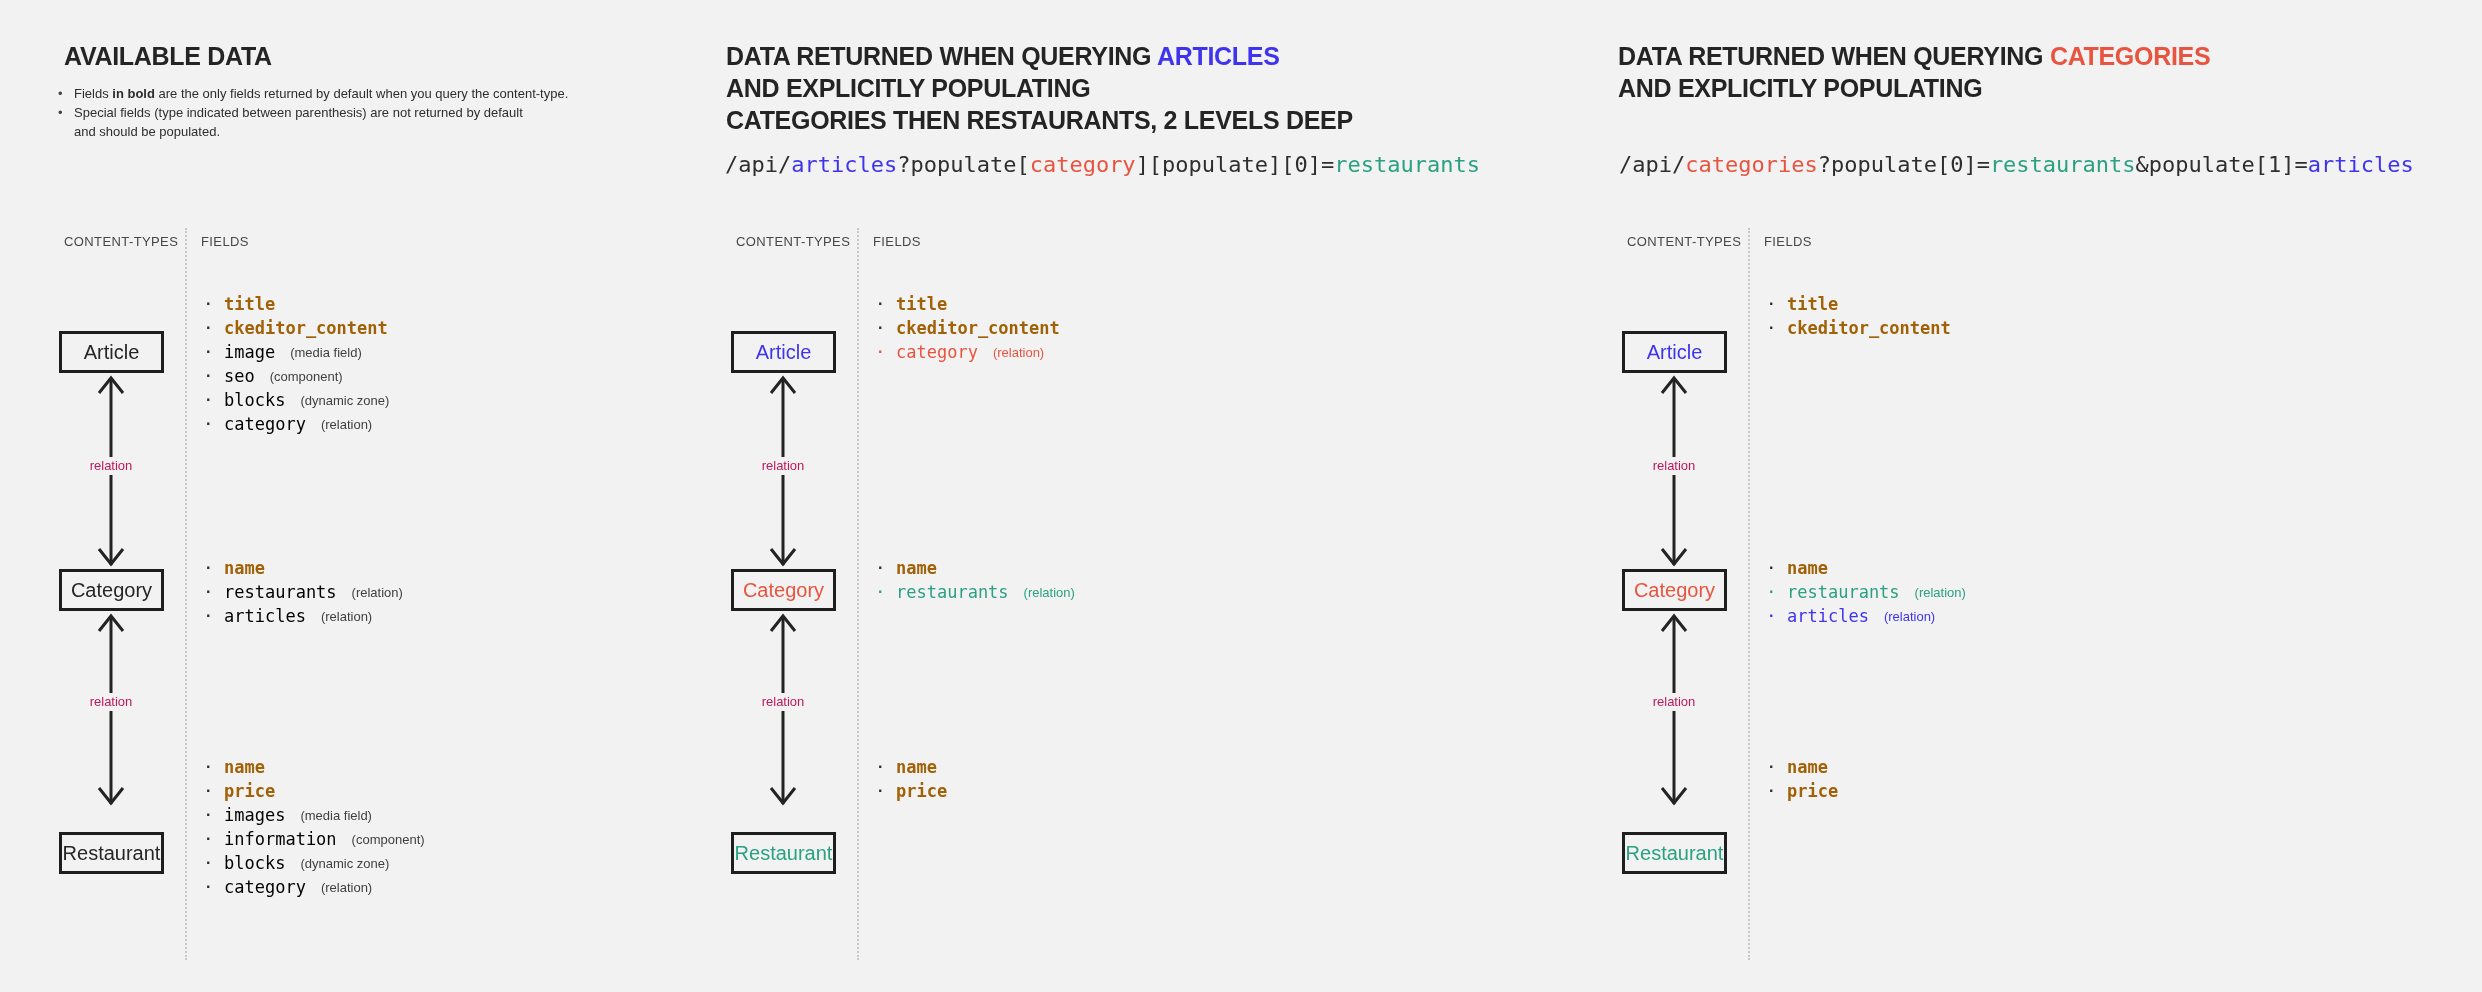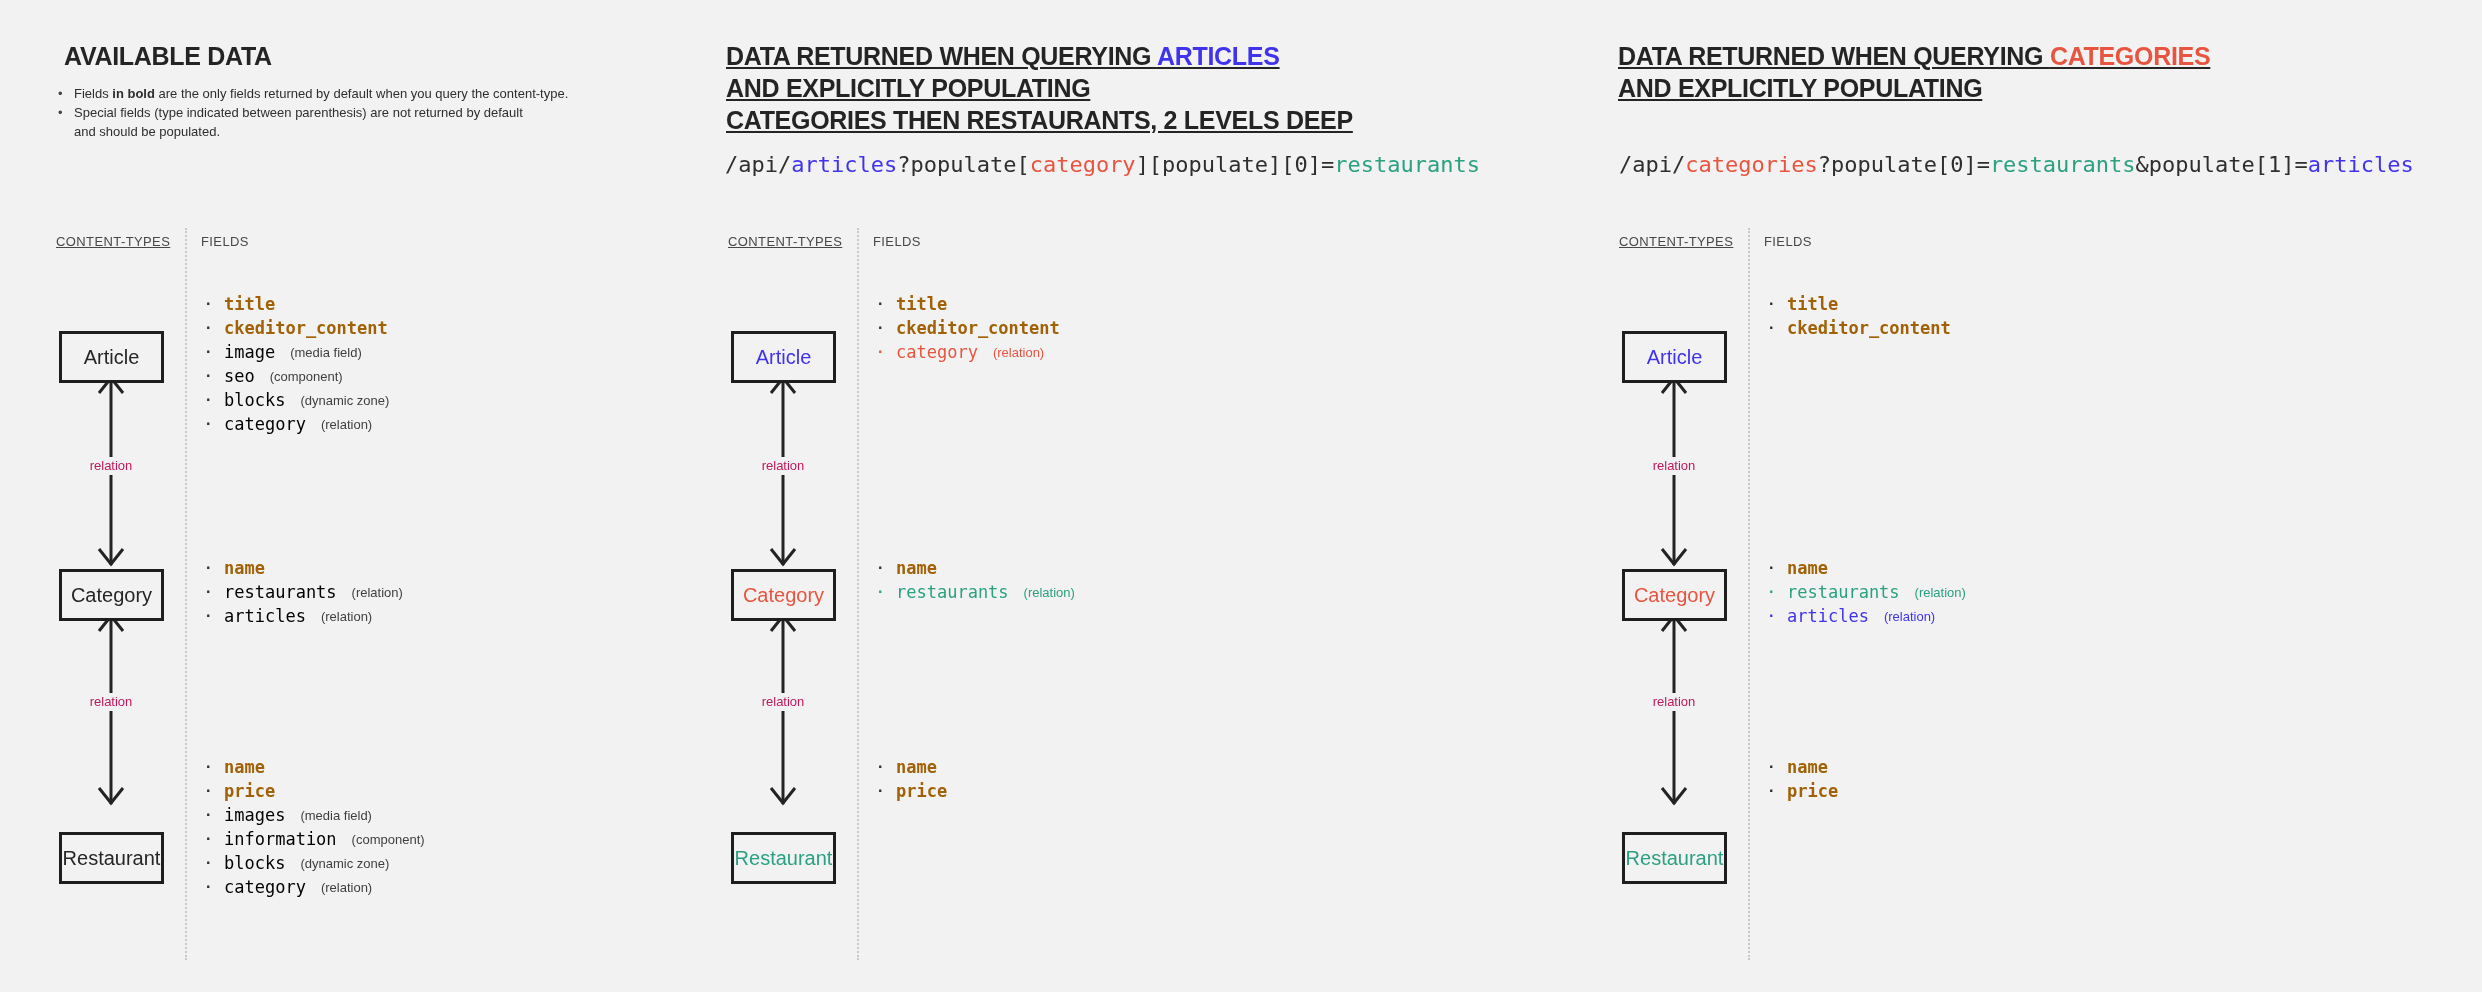--- a/index.html
+++ b/index.html
@@ -15,21 +15,21 @@
     overflow:hidden;
   }
   .page{position:relative; width:2482px; height:992px;}
 
   
   .panel-title{
     position:absolute; top:40px;
     font-size:25px; font-weight:700; letter-spacing:-0.3px;
     line-height:32px; white-space:nowrap; color:var(--ink);
   }
-  .heading{position:absolute; top:40px; white-space:nowrap;text-decoration:underline;}
+  .heading{position:absolute; top:40px; white-space:nowrap;}
   .heading .hline{
     font-size:25px; font-weight:700; letter-spacing:-0.3px;
     line-height:32px; color:var(--ink);
   }
   .hl-blue{color:var(--blue);}
   .hl-red{color:var(--red);}
 
   
   .notes{position:absolute; left:56px; top:84px; font-size:13px; color:#2e2e2e;}
   .note-row{display:flex; line-height:19px; white-space:nowrap;}
@@ -46,28 +46,28 @@
   .c-blue{color:var(--blue);}
   .c-red{color:var(--red);}
   .c-teal{color:var(--teal);}
 
   
   .diagram{position:absolute; top:228px; width:470px; height:740px;}
   .col-label{
     position:absolute; top:6px; font-size:13px; letter-spacing:0.4px;
     color:#474747; white-space:nowrap;
   }
-  .cl-ct{left:0;text-decoration:underline;}
+  .cl-ct{left:8px;}
   .cl-f{left:145px;}
   .divider{position:absolute; left:129px; top:0; height:732px; border-left:2px dotted var(--divider);}
 
   .connectors{position:absolute; left:0; top:0;}
 
   .ctbox{
-    position:absolute; left:3px; width:105px; height:52px;
+    position:absolute; left:3px; width:105px; height:42px;
     border:3px solid #1e1e1e; display:flex; align-items:center; justify-content:center;
     font-size:20px; color:#262626; background:var(--bg); white-space:nowrap;
   }
   .pos-article{top:103px;}
   .pos-category{top:341px;}
   .pos-restaurant{top:580px;margin-top:24px;}
   .t-blue{color:var(--blue);}
   .t-red{color:var(--red);}
   .t-teal{color:var(--teal);}
 

